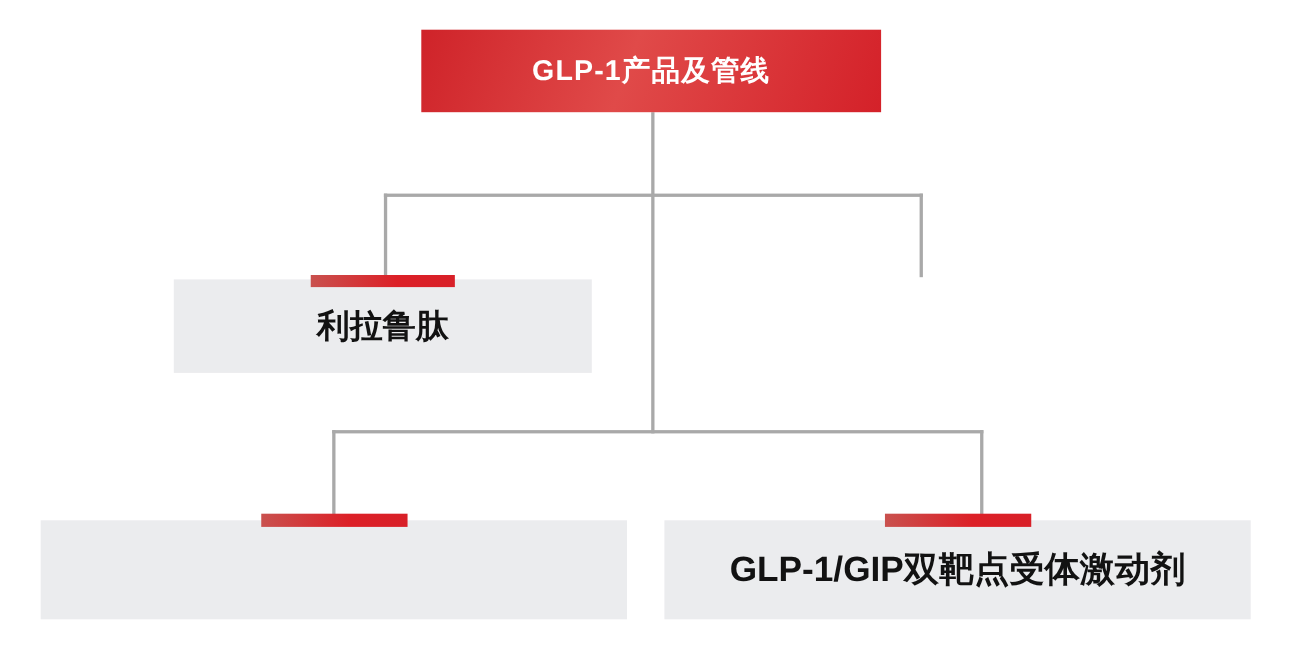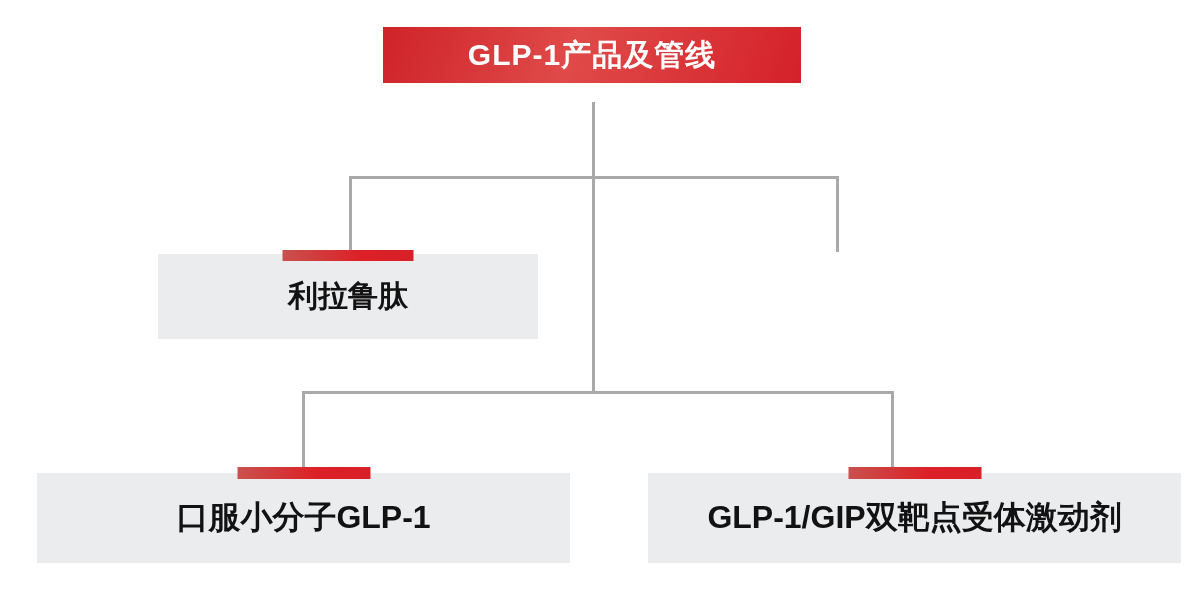--- a/index.html
+++ b/index.html
@@ -13,25 +13,25 @@
   html,body{margin:0;padding:0;background:#ffffff;}
   body{font-family:"Liberation Sans","DejaVu Sans",sans-serif;}
   .canvas{
     position:relative;
     width:1196px;height:594px;
     background:#ffffff;
     overflow:hidden;
   }
   
   .root-node{
-    position:absolute;left:383px;top:27px;width:418px;height:56px;
+    position:absolute;left:383px;top:27px;width:418px;height:75px;
     background:linear-gradient(110deg,#cf2329 0%,#e04a49 45%,#d42129 100%);
     display:flex;align-items:center;justify-content:center;
     color:var(--text-light);
-    font-size:30px;font-weight:bold;letter-spacing:1px;
+    font-size:26px;font-weight:bold;letter-spacing:1px;
   }
   
   .line{position:absolute;background:var(--line);}
   .v-center{left:592px;top:102px;width:3px;height:292px;}
   .h-row1{left:349px;top:176px;width:490px;height:3px;}
   .v-row1-left{left:349px;top:176px;width:3px;height:76px;}
   .v-row1-right{left:836px;top:176px;width:3px;height:76px;}
   .h-row2{left:302px;top:391px;width:592px;height:3px;}
   .v-row2-left{left:302px;top:391px;width:3px;height:80px;}
   .v-row2-right{left:891px;top:391px;width:3px;height:80px;}
@@ -47,21 +47,21 @@
     position:absolute;left:50%;transform:translateX(-50%);
     background:linear-gradient(90deg,#c9514e 0%,#dc2027 60%,#d82028 100%);
   }
   .node-l2{width:380px;height:85px;font-size:30px;justify-content:center;}
   .node-l2 .accent-bar{top:-4px;width:131px;height:11px;}
   .node-liraglutide{left:158px;top:254px;}
   .node-semaglutide{left:648px;top:254px;width:381px;}
   .node-l3{width:533px;height:90px;font-size:32px;}
   .node-l3 .accent-bar{top:-6px;width:133px;height:12px;}
   .node-oral{left:37px;top:473px;}
-  .node-dual{left:648px;top:473px;}
+  .node-dual{left:604px;top:473px;}
 </style>
 </head>
 <body>
 
 <div class="canvas">
 
   <div class="line v-center"></div>
   <div class="line h-row1"></div>
   <div class="line v-row1-left"></div>
   <div class="line v-row1-right"></div>
@@ -74,21 +74,20 @@
   </div>
 
   <div class="node node-l2 node-liraglutide">
     <span class="accent-bar"></span>
     <span>利拉鲁肽</span>
   </div>
 
 
   <div class="node node-l3 node-oral">
     <span class="accent-bar"></span>
-    <span>口服小分子GLP-1</span>
   </div>
 
   <div class="node node-l3 node-dual">
     <span class="accent-bar"></span>
     <span>GLP-1/GIP双靶点受体激动剂</span>
   </div>
 
 </div>
 
 </body></html>

